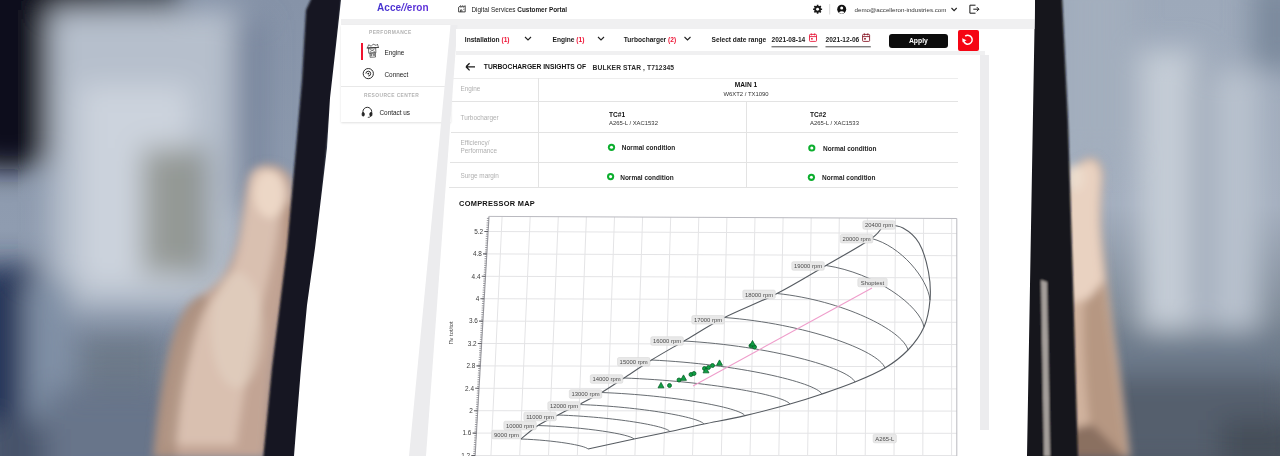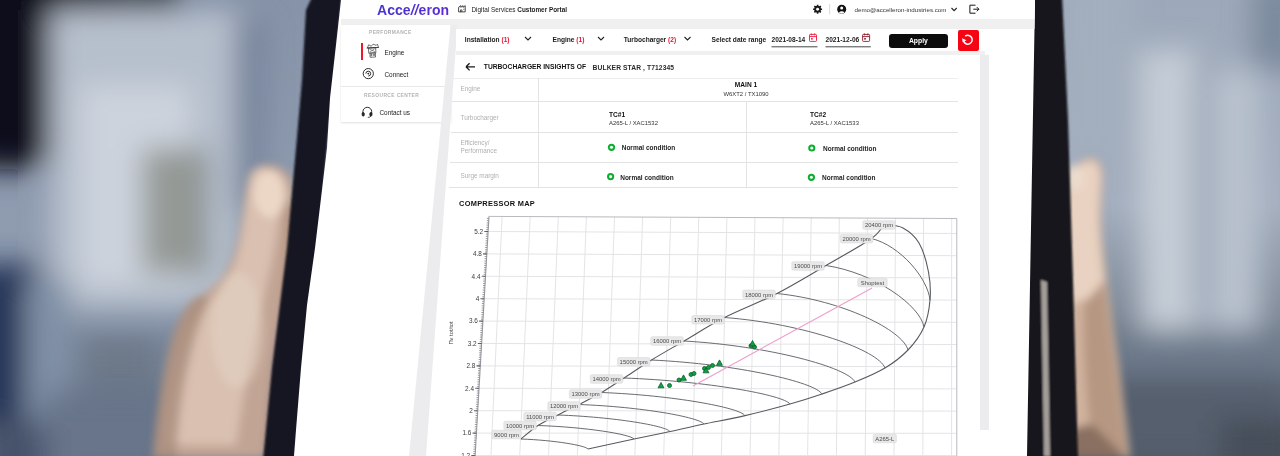--- a/index.html
+++ b/index.html
@@ -336,17 +336,17 @@
           <circle cx="611.5" cy="147.3" r="1.55" fill="#ffffff"></circle>
           <circle cx="811.8" cy="148" r="3.6" fill="#0cae2e"></circle>
           <circle cx="811.8" cy="148" r="1.55" fill="#ffffff"></circle>
           <circle cx="610.6" cy="176.6" r="3.6" fill="#0cae2e"></circle>
           <circle cx="610.6" cy="176.6" r="1.55" fill="#ffffff"></circle>
           <circle cx="811.4" cy="177.3" r="3.6" fill="#0cae2e"></circle>
           <circle cx="811.4" cy="177.3" r="1.55" fill="#ffffff"></circle>
   </g>
  </svg>
 
- <div class="abs txt" style="left:377px;top:2.2px;font-size:14px;font-weight:800;background:linear-gradient(90deg,#4434cf,#5c2bd8);-webkit-background-clip:text;background-clip:text;color:transparent;letter-spacing:0.05px">Acce<span style="font-style:italic">//</span>eron</div>
+ <div class="abs txt" style="left:377px;top:2.2px;font-size:10px;font-weight:800;background:linear-gradient(90deg,#4434cf,#5c2bd8);-webkit-background-clip:text;background-clip:text;color:transparent;letter-spacing:0.05px">Acce<span style="font-style:italic">//</span>eron</div>
  <div class="abs txt" style="left:471.5px;top:5.6px;font-size:6.4px;font-weight:500;color:#1c1c1c">Digital Services <span style="font-weight:800">Customer Portal</span></div>
  <div class="abs txt" style="left:854.5px;top:6px;font-size:6.2px;font-weight:500;color:#353535">demo@accelleron-industries.com</div>
 </div>
 
 </div>
 </body></html>

